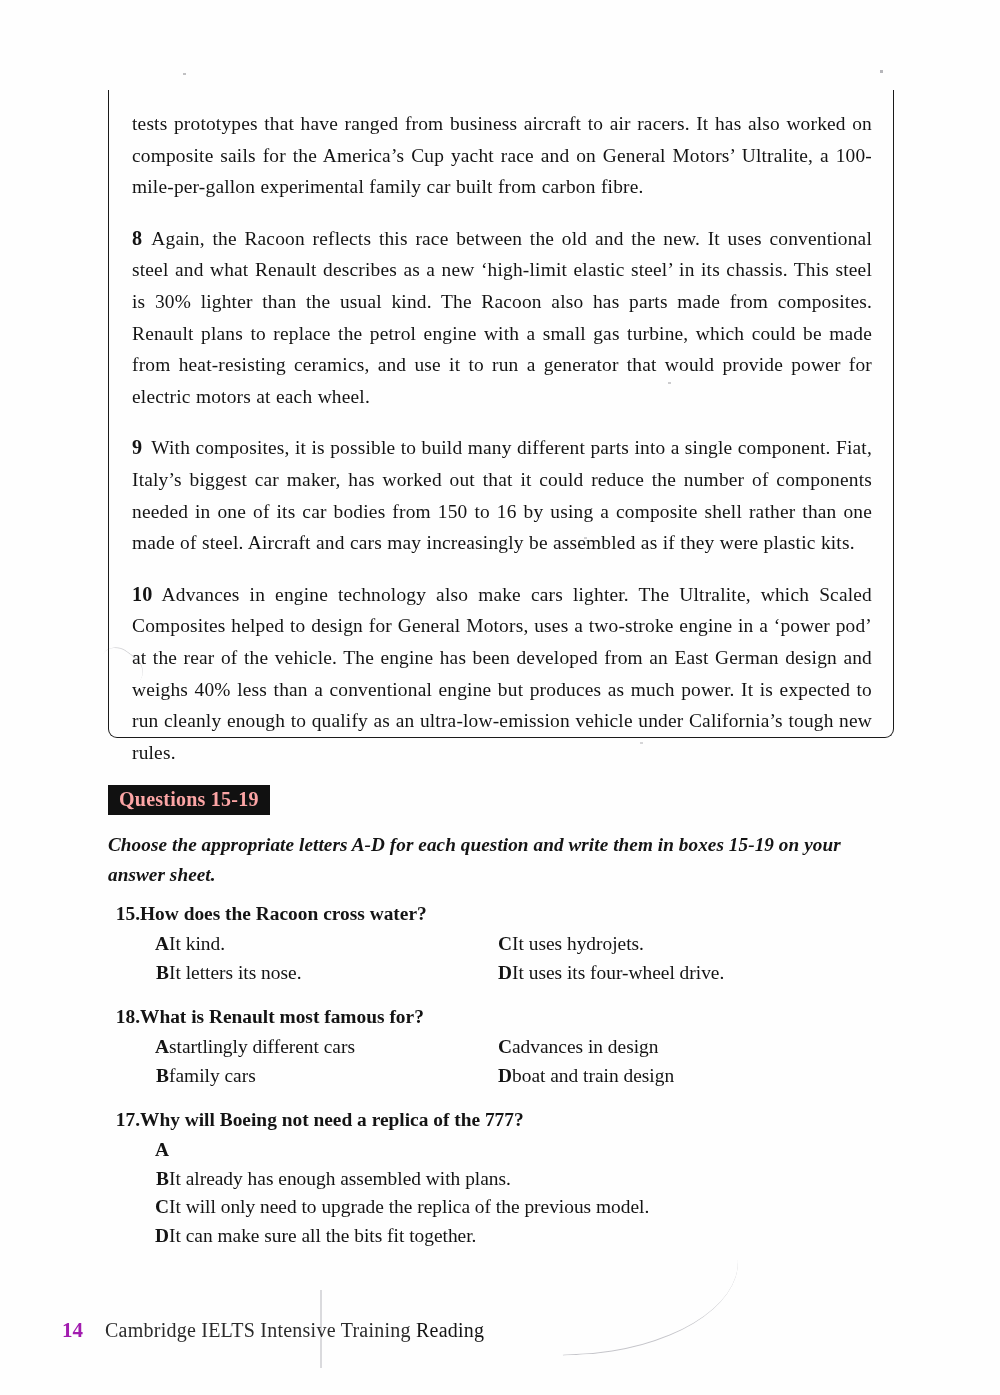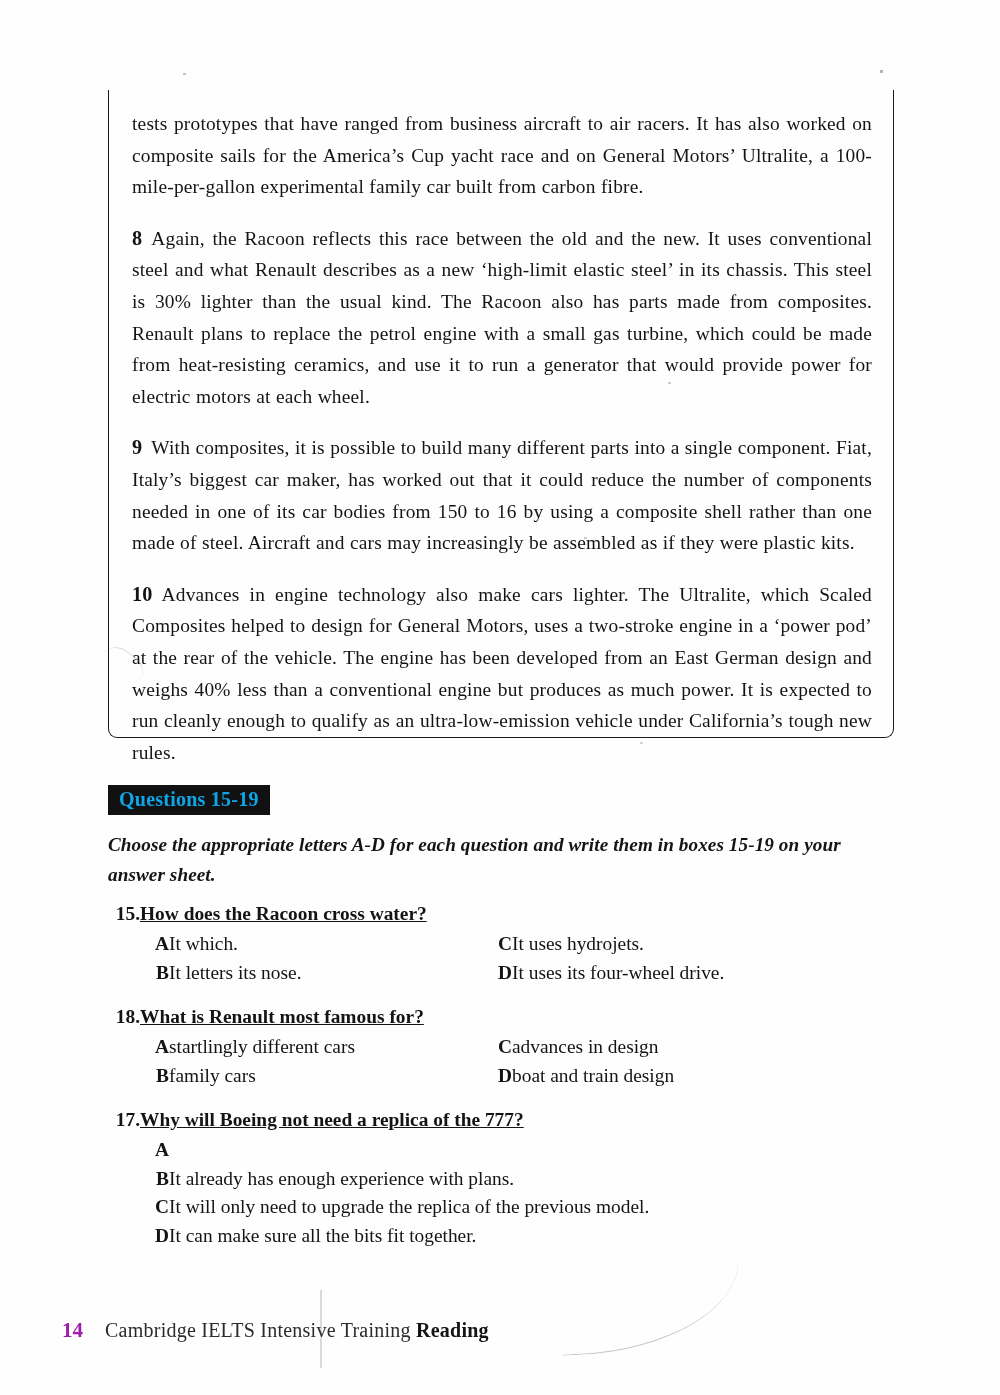--- a/index.html
+++ b/index.html
@@ -95,21 +95,21 @@
     font-size: 20.2px;
     margin-right: 9px;
   }
 
   
   .q-band {
     position: absolute;
     left: 108px;
     top: 785px;
     background: #111111;
-    color: #0ea5e9;
+    color: #fca5a5;
     padding: 3px 11px 5px 11px;
     font-size: 20px;
     font-weight: bold;
     line-height: 1.12;
     letter-spacing: 0.012em;
     white-space: nowrap;
   }
 
   
   .q-instruction {
@@ -140,21 +140,21 @@
     font-weight: bold;
     font-size: 19.4px;
     line-height: 28px;
     margin-bottom: 2px;
   }
   .q-number {
     width: 32px;
     flex: 0 0 32px;
     font-weight: bold;
   }
-  .q-text { font-weight: bold; text-decoration: underline; }
+  .q-text { font-weight: bold; }
 
   .options-grid {
     display: flex;
     flex-wrap: wrap;
     padding-left: 37px;
   }
   .options-col {
     display: flex;
     flex-direction: column;
   }
@@ -186,21 +186,21 @@
     font-weight: bold;
     font-size: 21px;
     margin-right: 22px;
     color: #a21caf;
   }
   .footer-title {
     font-size: 20px;
     color: #2b2b2b;
     letter-spacing: 0.012em;
   }
-  .footer-title-bold { font-weight: bold; color: #141414; text-align: right; }
+  .footer-title-bold { font-weight: normal; color: #141414; text-align: right; }
 </style>
 </head>
 <body>
 
 <div class="page-sheet">
 
   <div class="artifact artifact-curve"></div>
   <div class="artifact artifact-curve2"></div>
   <div class="artifact artifact-scratch"></div>
   <div class="artifact artifact-dot-a"></div>
@@ -239,21 +239,21 @@
 
     <div class="question-item">
       <div class="q-head">
         <span class="q-number">15.</span>
         <span class="q-text">How does the Racoon cross water?</span>
       </div>
       <div class="options-grid two-col">
         <div class="options-col">
           <div class="option-row">
             <span class="option-letter">A</span>
-            <span class="option-text">It which.</span>
+            <span class="option-text">It kind.</span>
           </div>
           <div class="option-row">
             <span class="option-letter">B</span>
             <span class="option-text">It letters its nose.</span>
           </div>
         </div>
         <div class="options-col">
           <div class="option-row">
             <span class="option-letter">C</span>
             <span class="option-text">It uses hydrojets.</span>
@@ -300,21 +300,21 @@
         <span class="q-number">17.</span>
         <span class="q-text">Why will Boeing not need a replica of the 777?</span>
       </div>
       <div class="options-grid one-col">
         <div class="options-col">
           <div class="option-row">
             <span class="option-letter">A</span>
           </div>
           <div class="option-row">
             <span class="option-letter">B</span>
-            <span class="option-text">It already has enough experience with plans.</span>
+            <span class="option-text">It already has enough assembled with plans.</span>
           </div>
           <div class="option-row">
             <span class="option-letter">C</span>
             <span class="option-text">It will only need to upgrade the replica of the previous model.</span>
           </div>
           <div class="option-row">
             <span class="option-letter">D</span>
             <span class="option-text">It can make sure all the bits fit together.</span>
           </div>
         </div>

